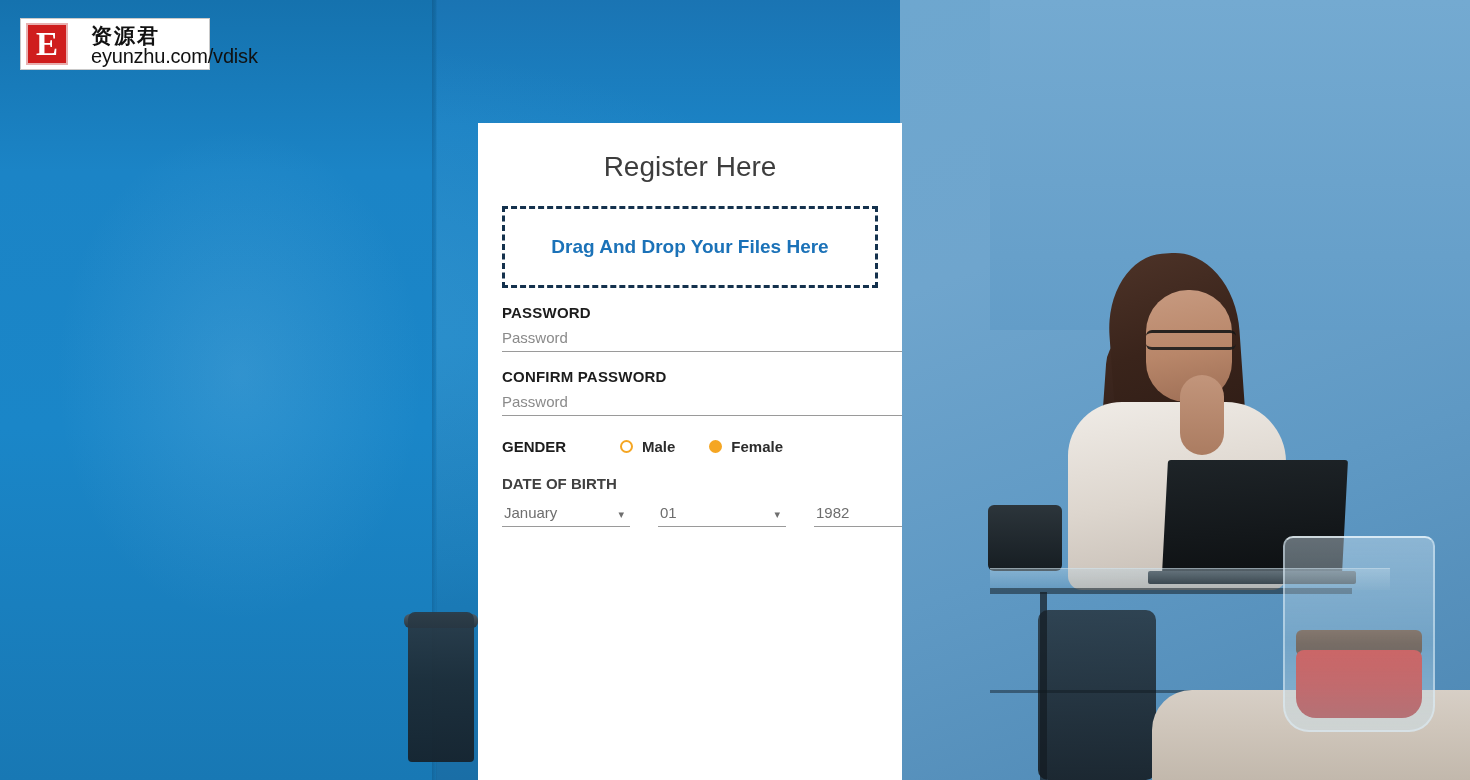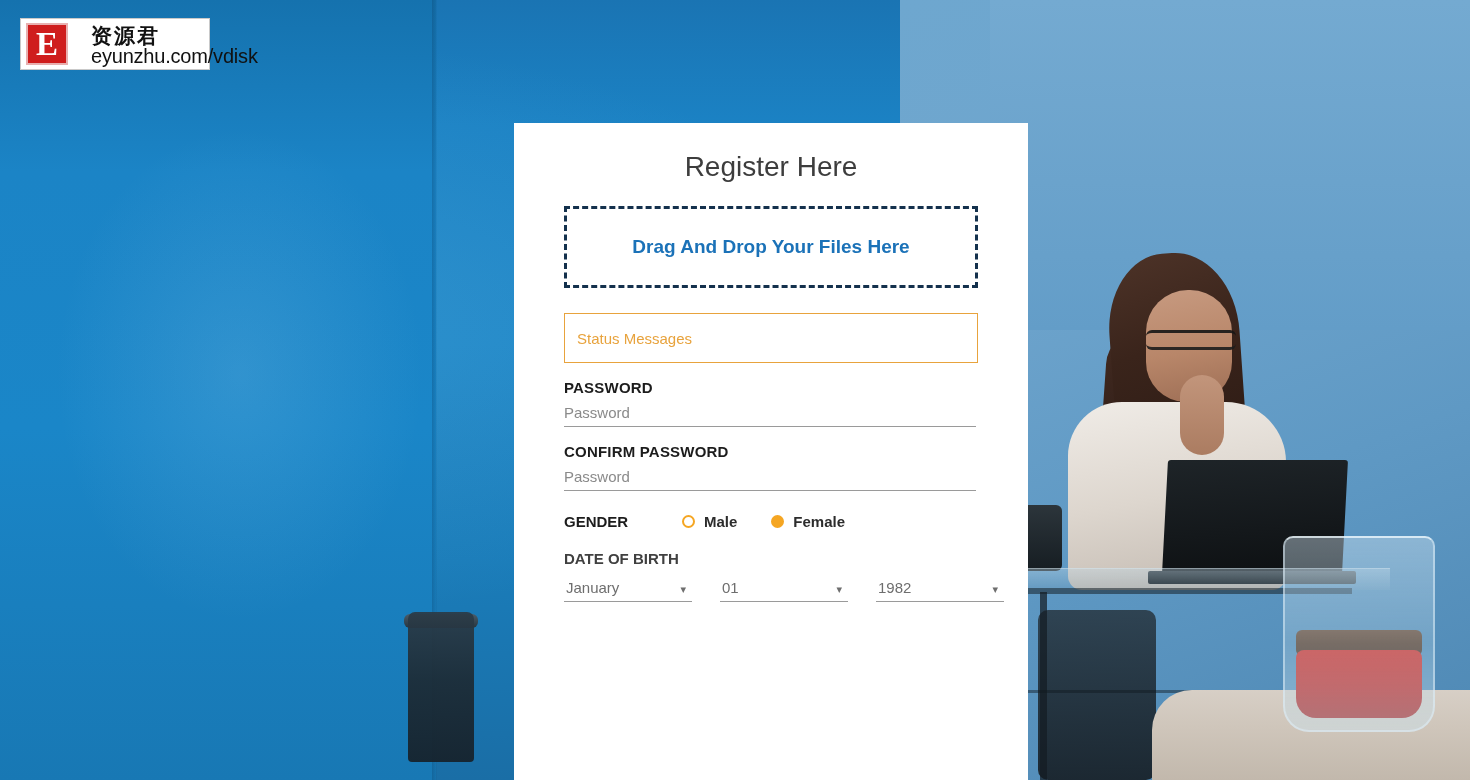--- a/index.html
+++ b/index.html
@@ -270,38 +270,37 @@
     color: #f4fbff;
     letter-spacing: 0.5px;
     text-shadow: 0 1px 3px rgba(0,0,0,0.18);
     z-index: 10;
   }
 
   
   .card {
     position: absolute;
     left: 478px; top: 123px;
-    width: 514px;
+    width: 424px;
     height: 657px;
     background: #ffffff;
     z-index: 20;
     overflow: hidden;
-    margin-left: 36px;
   }
 
   .card-title {
     margin-top: 28px;
     text-align: center;
     font-size: 28px;
     font-weight: normal;
     color: #3d3d3d;
   }
 
   .form-body {
-    padding: 0 50px;
+    padding: 0 24px;
     margin-top: 23px;
   }
 
   
   .dropzone {
     height: 82px;
     border: 3px dashed #14314d;
     display: flex;
     align-items: center;
     justify-content: center;
@@ -462,23 +461,20 @@
   <div class="card">
 
     <h2 class="card-title">Register Here</h2>
 
     <div class="form-body">
 
       <div class="dropzone">
         <span class="dropzone-text">Drag And Drop Your Files Here</span>
       </div>
 
-      <div class="status-box">
-        <span class="status-text">Status Messages</span>
-      </div>
 
 
 
       <div class="field">
         <div class="field-label">PASSWORD</div>
         <input class="field-input" type="text" placeholder="Password" style="">
       </div>
 
       <div class="field">
         <div class="field-label">CONFIRM PASSWORD</div>

